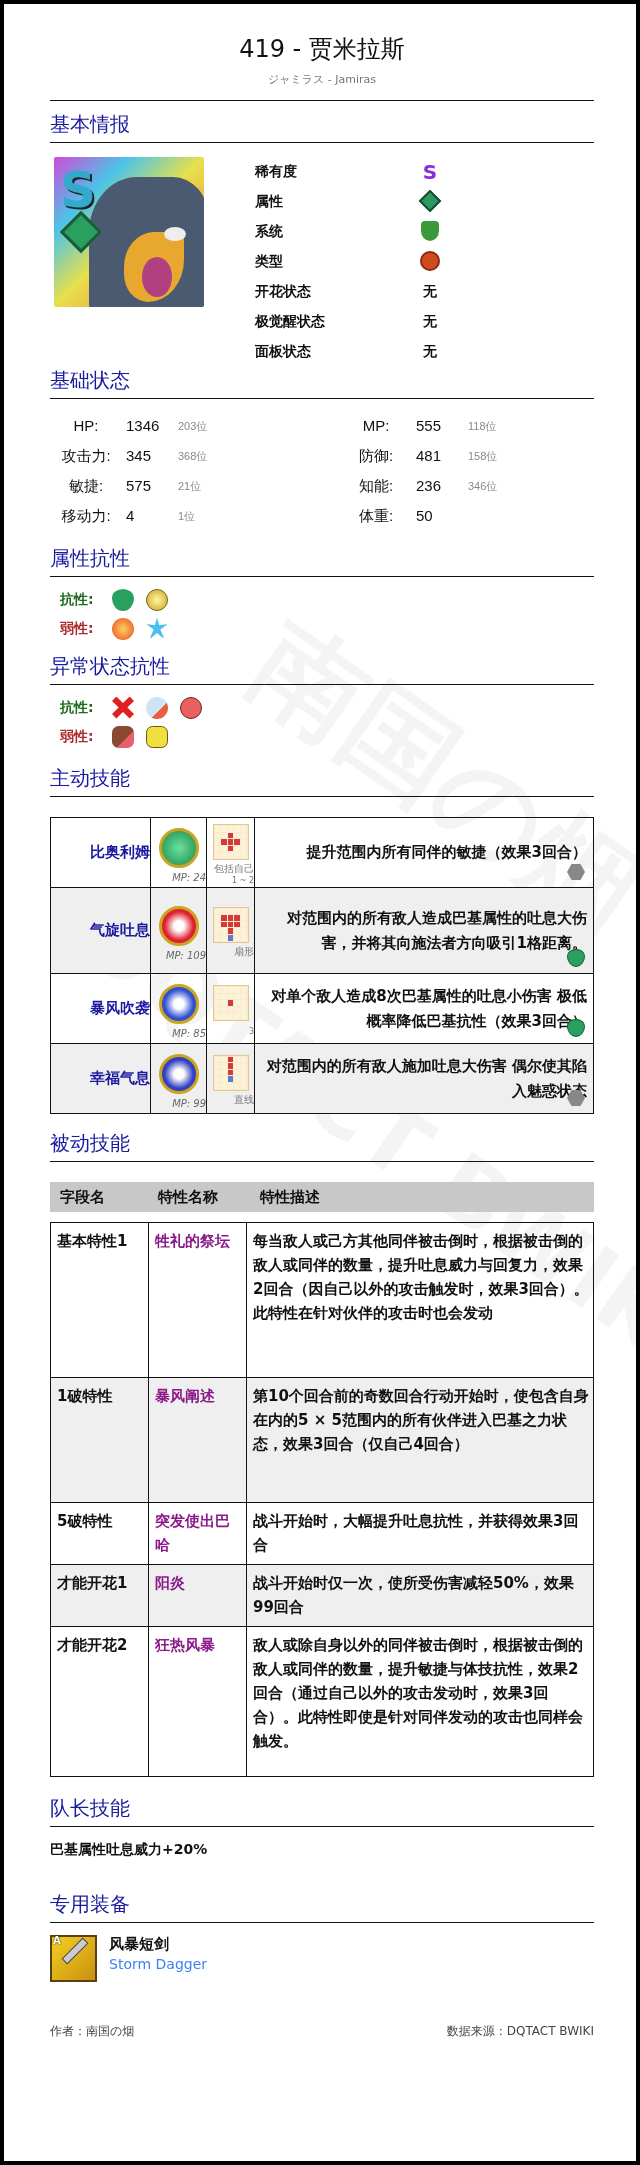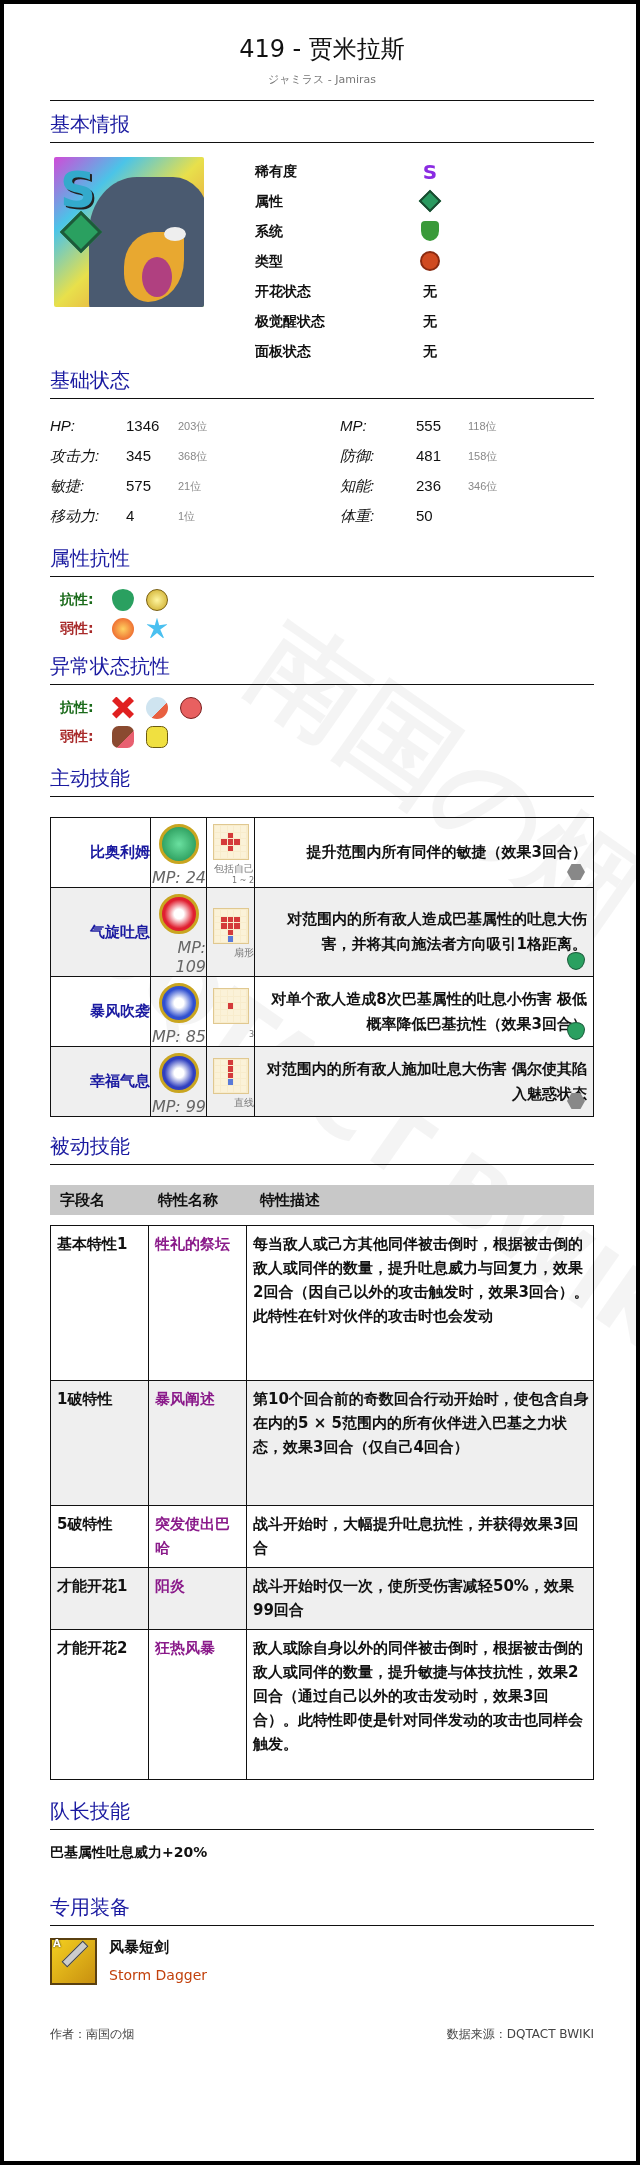--- a/index.html
+++ b/index.html
@@ -27,36 +27,36 @@
   .info-row { height: 30px; display: flex; align-items: center; font-size: 14px; font-weight: bold; }
   .info-row .k { width: 160px; }
   .info-row .v { width: 30px; text-align: center; }
   .ico { display: inline-block; width: 20px; height: 20px; vertical-align: middle; }
   .ico-s { font-weight: bold; font-size: 20px; color: #8a2be2; line-height: 20px; }
   .ico-diamond { width: 16px; height: 16px; background: #2a9a60; transform: rotate(45deg); border: 2px solid #1a4a30; display: inline-block; }
   .ico-shield { width: 18px; height: 20px; background: #3a9a3a; border-radius: 4px 4px 50% 50%; display: inline-block; }
   .ico-type { width: 20px; height: 20px; background: #d04a20; border-radius: 50%; display: inline-block; border: 2px solid #8a2a10; }
   .stats { margin-top: 8px; position: relative; height: 128px; font-family: "Liberation Sans", sans-serif; }
   .stat { position: absolute; height: 30px; line-height: 30px; font-size: 15px; }
-  .stat .lab { display: inline-block; width: 72px; text-align: left; font-style: italic; }
+  .stat .lab { display: inline-block; width: 72px; text-align: center; }
   .stat .val { display: inline-block; width: 56px; padding-left: 4px; }
   .stat .rank { font-size: 11px; color: #888; vertical-align: top; }
   .res { margin-top: 8px; }
   .res-row { height: 29px; display: flex; align-items: center; }
   .res-lab { width: 62px; font-size: 14px; font-weight: bold; padding-left: 10px; }
   .res-lab.good { color: #1a6a1a; }
   .res-lab.bad { color: #a82a2a; }
   .ri { width: 22px; height: 22px; margin-right: 12px; border-radius: 50%; display: inline-block; }
   table.skills { width: 100%; border-collapse: collapse; margin-top: 20px; }
   table.skills td { border: 1.5px solid #111; vertical-align: middle; text-align: right; }
   table.skills tr:nth-child(even) { background: #efefef; }
   .sk-name { width: 100px; font-size: 15px; font-weight: bold; color: #1a1aa0; padding-left: 8px; }
   .sk-icon { width: 56px; text-align: center; position: relative; }
   .sk-orb { width: 40px; height: 40px; border-radius: 50%; margin: 6px auto 0; border: 3px solid #c9a520; }
-  .sk-mp { font-size: 16px; color: #666; margin-top: 4px; font-style: italic; }
+  .sk-mp { font-size: 10px; color: #666; margin-top: 4px; font-style: italic; }
   .sk-range { width: 48px; text-align: center; }
   .grid { width: 36px; height: 36px; margin: 4px auto 0; background: #f8eccc; display: grid; grid-template-columns: repeat(5,1fr); gap: 1px; padding: 1px; border: 1px solid #e0c890; }
   .grid span { background: #fbf2d8; }
   .grid span.on { background: #d43a3a; }
   .grid span.self { background: #5a7ad8; }
   .sk-rlab { font-size: 10px; color: #777; margin-top: 2px; }
   .sk-rsub { font-size: 8px; color: #777; }
   .sk-desc { font-size: 15px; font-weight: bold; padding: 4px 6px; position: relative; line-height: 25px; }
   .sk-elem { position: absolute; right: 8px; bottom: 6px; width: 18px; height: 18px; }
   .hex { background: #888; clip-path: polygon(25% 5%,75% 5%,100% 50%,75% 95%,25% 95%,0 50%); }
@@ -68,21 +68,21 @@
   table.passive tr:nth-child(even) { background: #efefef; }
   .pf { width: 98px; }
   .pn { width: 98px; color: #8a1a8a; }
   .leader { margin-top: 14px; font-size: 14px; font-weight: bold; height: 20px; }
   .equip { margin-top: 12px; display: flex; align-items: flex-start; height: 56px; }
   .eq-ico { width: 47px; height: 47px; background: linear-gradient(135deg,#f4d020,#c89010); border: 2px solid #5a4010; position: relative; }
   .eq-ico .blade { position: absolute; left: 8px; top: 10px; width: 30px; height: 8px; background: #ccc; transform: rotate(-45deg); border: 1px solid #444; }
   .eq-ico .a { position: absolute; left: 1px; top: -2px; font-size: 10px; font-weight: bold; color: #fff; text-shadow: 0 0 2px #000; }
   .eq-txt { margin-left: 12px; }
   .eq-name { font-size: 15px; font-weight: bold; }
-  .eq-en { font-size: 14px; color: #c2410c; margin-top: 10px; }
+  .eq-en { font-size: 14px; color: #3b82f6; margin-top: 2px; }
   .footer { margin-top: 32px; font-size: 12px; color: #444; position: relative; height: 60px; }
   .footer .l1, .footer .l2 { position: absolute; left: 0; }
   .footer .r1, .footer .r2 { position: absolute; right: 0; }
   .footer .l1, .footer .r1 { top: 0; }
 </style>
 </head>
 <body>
 
 <div class="frame">
   <div class="watermark wm1">南国の烟</div>

